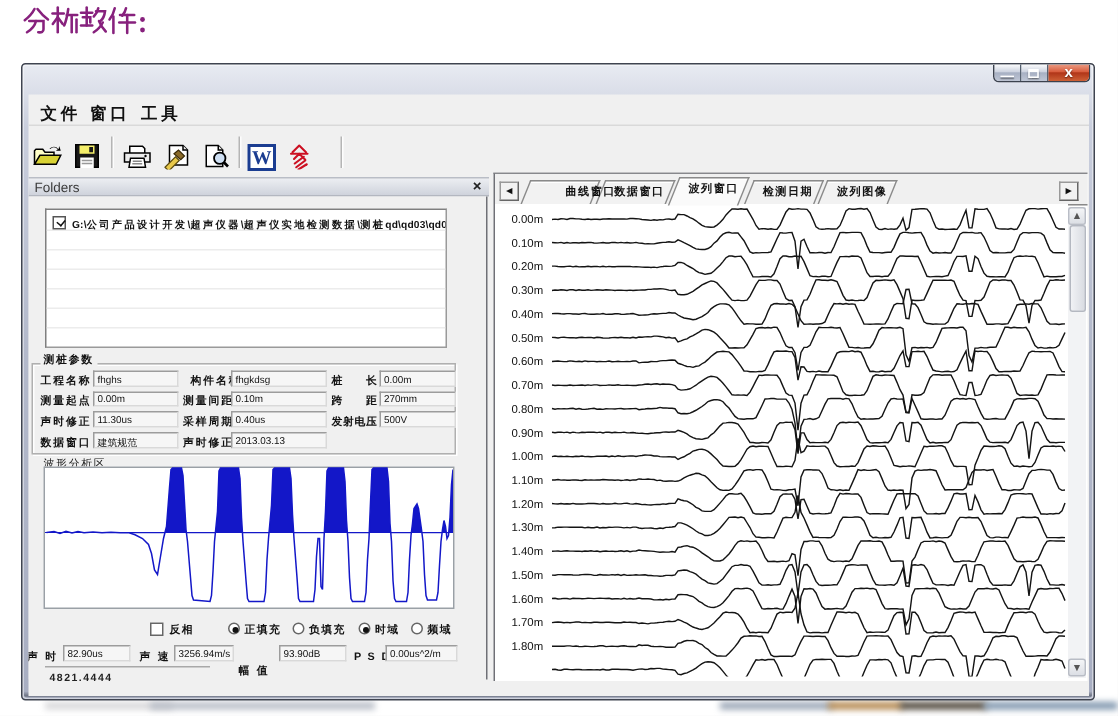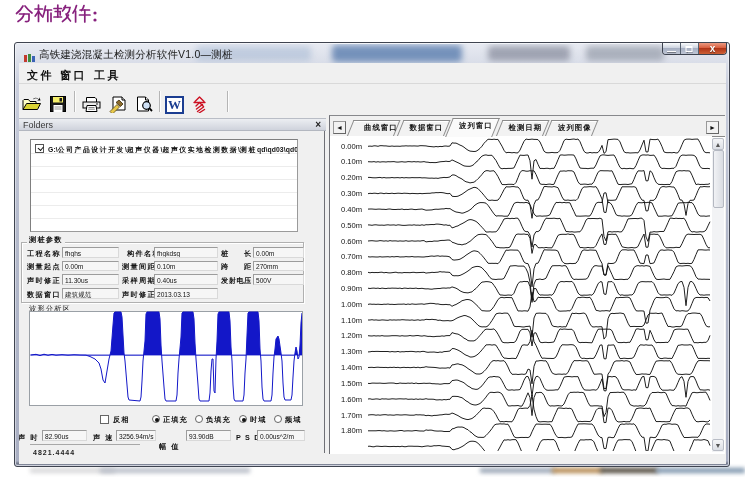--- a/index.html
+++ b/index.html
@@ -96,32 +96,20 @@
 </g>
   </svg>
 
 <div class="photoblob" style="left:30px;top:468px;width:85px;height:5px;background:#d8d8da"></div>
 <div class="photoblob" style="left:100px;top:468px;width:150px;height:5px;background:#b9bec8"></div>
 <div class="photoblob" style="left:480px;top:468px;width:75px;height:5px;background:#9aa6b6"></div>
 <div class="photoblob" style="left:552px;top:468px;width:50px;height:5px;background:#b3874e"></div>
 <div class="photoblob" style="left:600px;top:468px;width:58px;height:5px;background:#4c4438"></div>
 <div class="photoblob" style="left:656px;top:468px;width:89px;height:5px;background:#7e95ad"></div>
 <div id="win">
- <div id="titlebar">
-  <div class="blob" style="left:180px;top:2px;width:115px;height:15px;background:rgba(140,165,200,.38)"></div>
-  <div class="blob" style="left:316px;top:1px;width:130px;height:17px;background:rgba(80,118,170,.75)"></div>
-  <div class="blob" style="left:472px;top:2px;width:82px;height:15px;background:rgba(120,125,142,.62)"></div>
-  <div class="blob" style="left:570px;top:2px;width:78px;height:15px;background:rgba(128,134,150,.55)"></div>
-  <div id="appicon"><svg width="11" height="9">
-          <rect x="0" y="1" width="3" height="7" fill="#c33a2e"></rect>
-          <rect x="4" y="0" width="3" height="8" fill="#3f8c3f"></rect>
-          <rect x="8" y="2" width="3" height="6" fill="#3a62b5"></rect>
-        </svg></div>
-  <div id="titletxt">高铁建浇混凝土检测分析软件<span class="lat">V1.0—</span>测桩</div>
- </div>
  <div id="capbtns">
   <div class="cb min">
         <span class="glyph" style="top:70%">—</span>
       </div>
   <div class="cb max">
         <span class="glyph" style="width:7px;height:6px;border:1.4px solid #fff;border-top-width:2.2px;box-shadow:0 1px 1px rgba(0,0,0,.4)"></span>
       </div>
   <div class="cb cls">
         <span class="glyph" style="font-size:10px">x</span>
       </div>
@@ -246,21 +234,21 @@
 <div class="rlab" style="left:217px;top:301.5px;letter-spacing:1.2px">P S D</div>
 <div class="fld" style="left:238px;top:299px;width:48px;height:11px">0.00us^2/m</div>
     <div style="position:absolute;left:11px;top:313px;width:110px;height:1px;background:#a8a8a8"></div>
         <div id="clipnum">4821.4444</div>
   </div>
   <div id="rightpanel"></div>
   <div id="tabstrip">
     <div class="tabbtn" style="left:3px">◄</div>
     <div class="tabbtn" style="left:376px">►</div>
     <div class="tab" style="left:20px;width:47px"></div>
-<div class="tablab" style="left:34px;top:7px">曲线窗口</div>
+<div class="tablab" style="left:47px;top:7px">曲线窗口</div>
 <div class="tab" style="left:69.5px;width:47px"></div>
 <div class="tablab" style="left:79.5px;top:7px">数据窗口</div>
 <div class="tab active" style="left:119px;width:47px"></div>
 <div class="tablab" style="left:129px;top:5px">波列窗口</div>
 <div class="tab" style="left:168.5px;width:47px"></div>
 <div class="tablab" style="left:178.5px;top:7px">检测日期</div>
 <div class="tab" style="left:218px;width:47px"></div>
 <div class="tablab" style="left:228px;top:7px">波列图像</div>
   </div>
 

